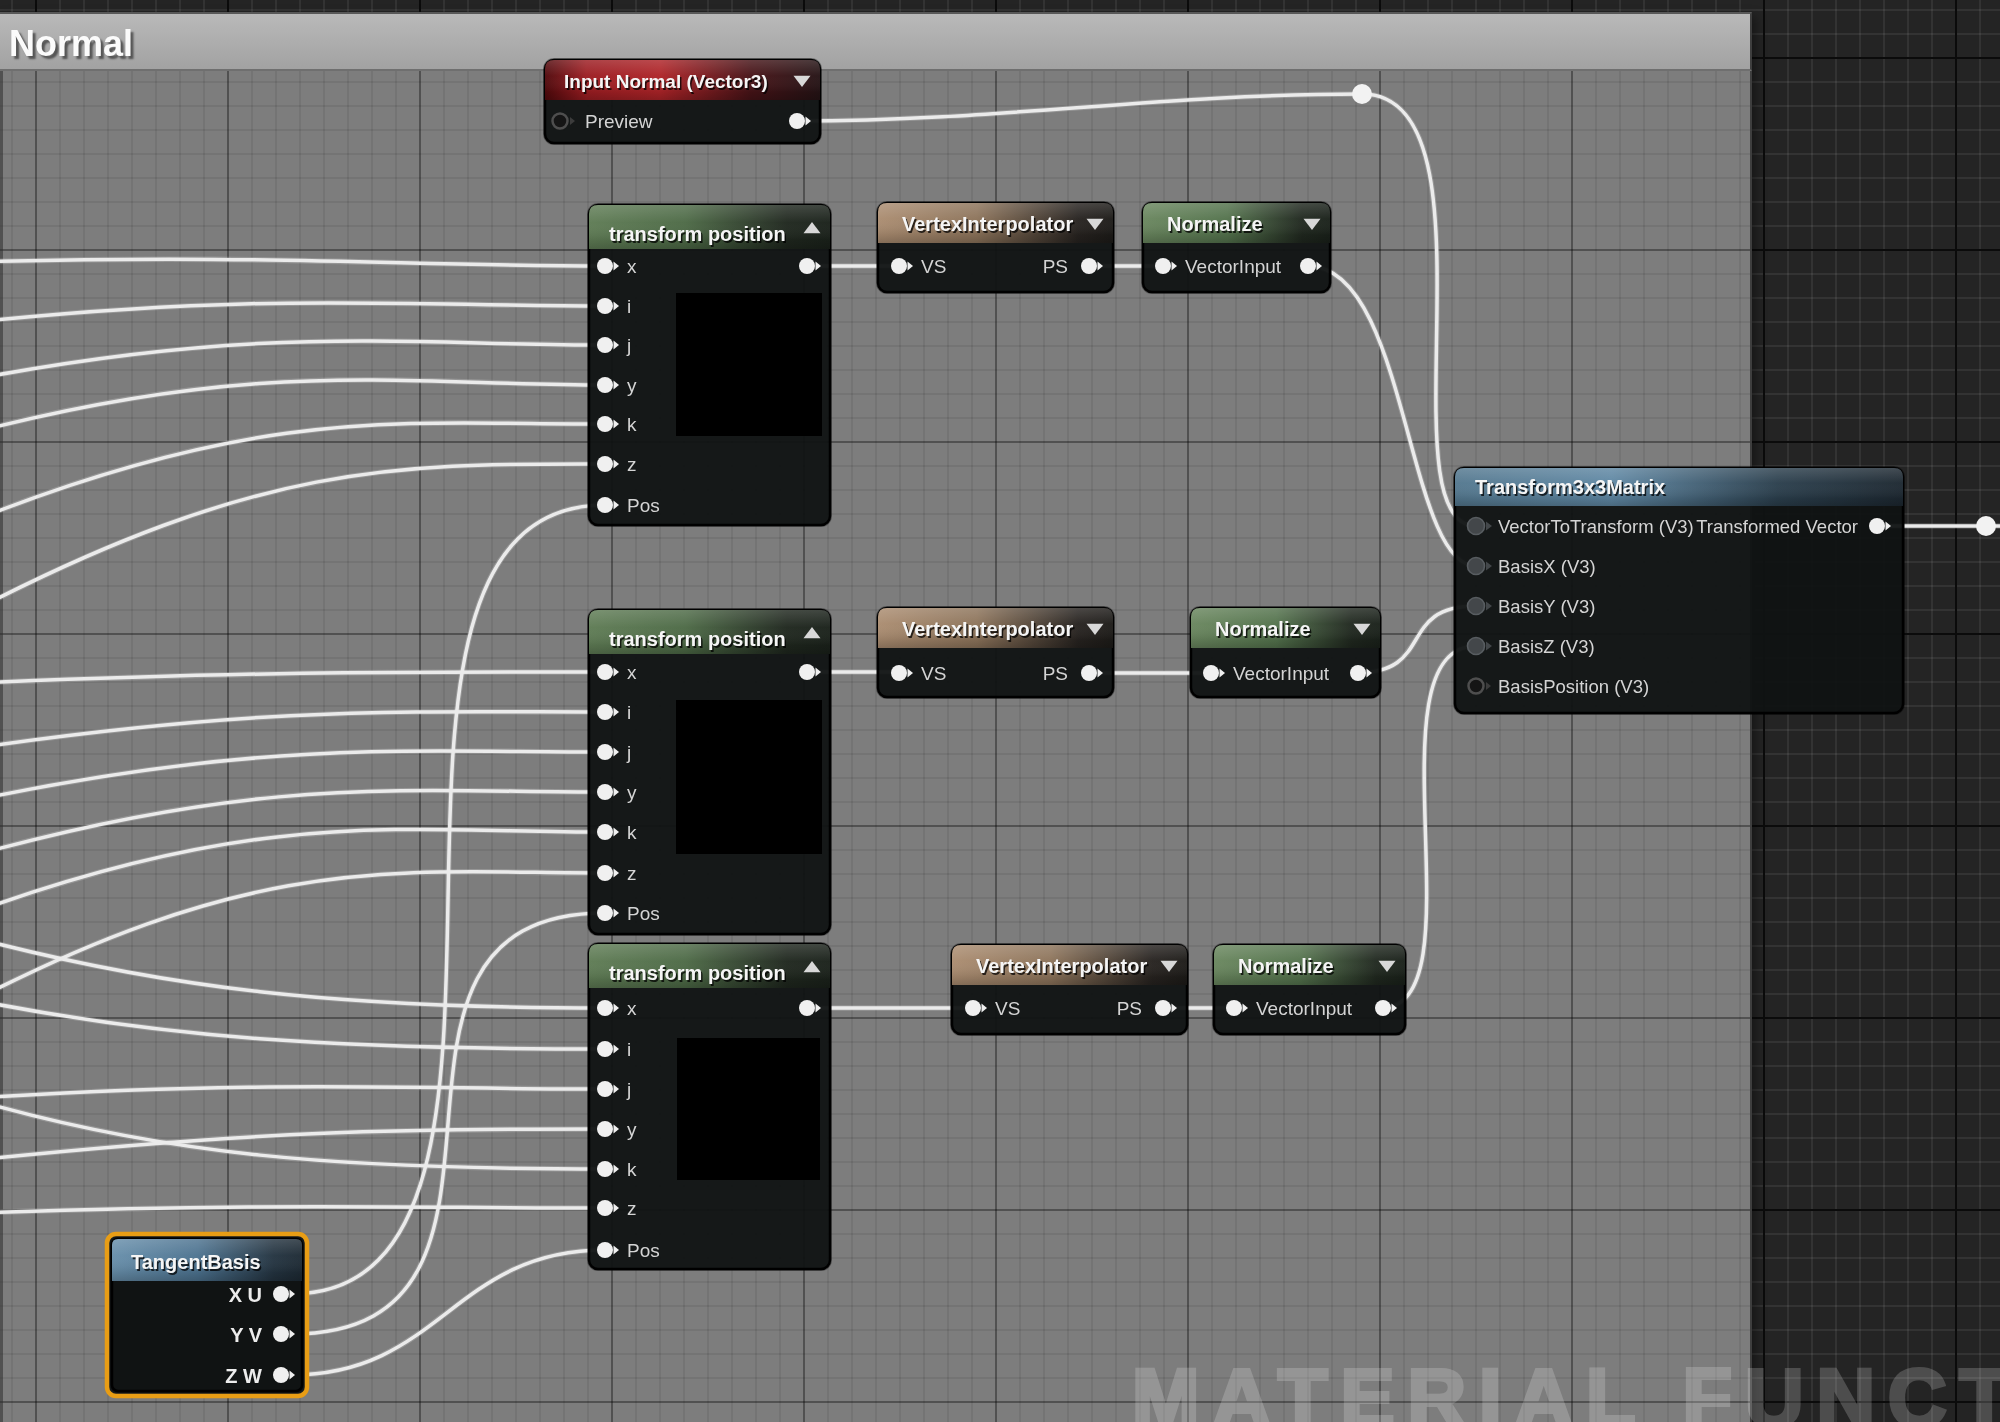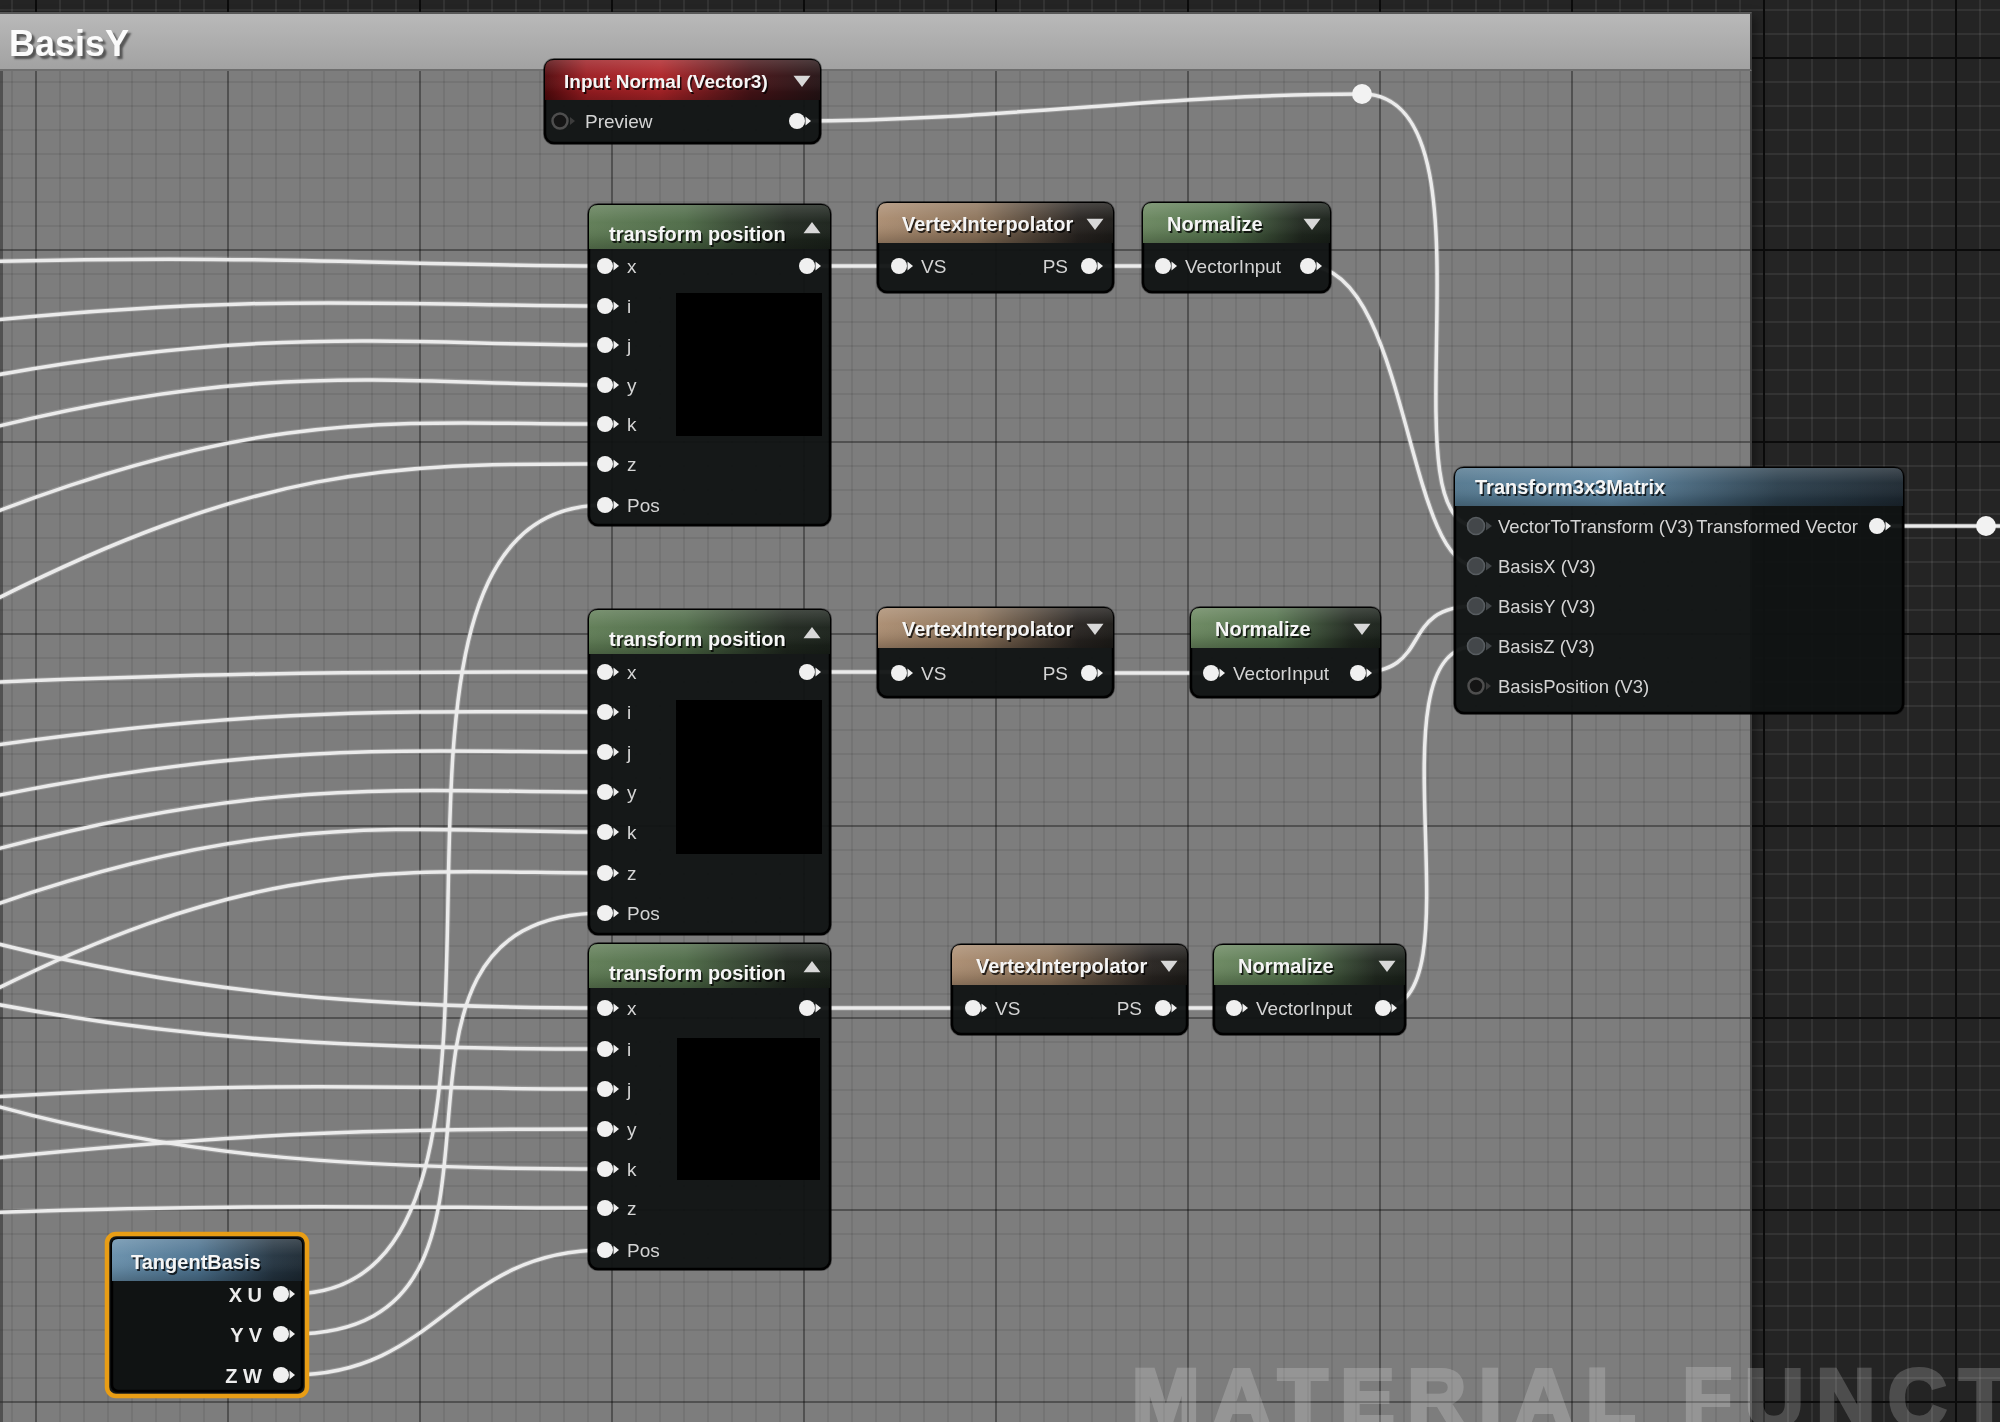--- a/index.html
+++ b/index.html
@@ -23,21 +23,21 @@
 #chdr span{position:absolute;left:9px;top:12px;font-size:36px;font-weight:bold;color:#fbfbfb;line-height:1;
 text-shadow:3px 3px 2px rgba(0,0,0,0.5);}
 #wm{position:absolute;left:1132px;top:1358px;font-size:81px;font-weight:bold;color:#fff;
 -webkit-text-stroke:4px #fff;opacity:0.19;letter-spacing:13px;line-height:1;white-space:nowrap;}
 svg{position:absolute;left:0;top:0;}
 text{font-family:"Liberation Sans",sans-serif;}
 </style></head><body>
 <div id="canvas">
 <div id="light"></div>
 <div id="chdr">
-      <span>BasisY</span>
+      <span>Normal</span>
     </div>
 <div id="wm">MATERIAL FUNCTION</div>
 <svg width="2000" height="1422" viewBox="0 0 2000 1422">
 <defs>
 <linearGradient id="ghdr" x1="0" y1="0" x2="1" y2="0">
  <stop offset="0" stop-color="#5f7c55"></stop>
           <stop offset="0.4" stop-color="#4d6a46"></stop>
  <stop offset="0.82" stop-color="#1f271e"></stop>
           <stop offset="1" stop-color="#1a211a"></stop>
 </linearGradient>

